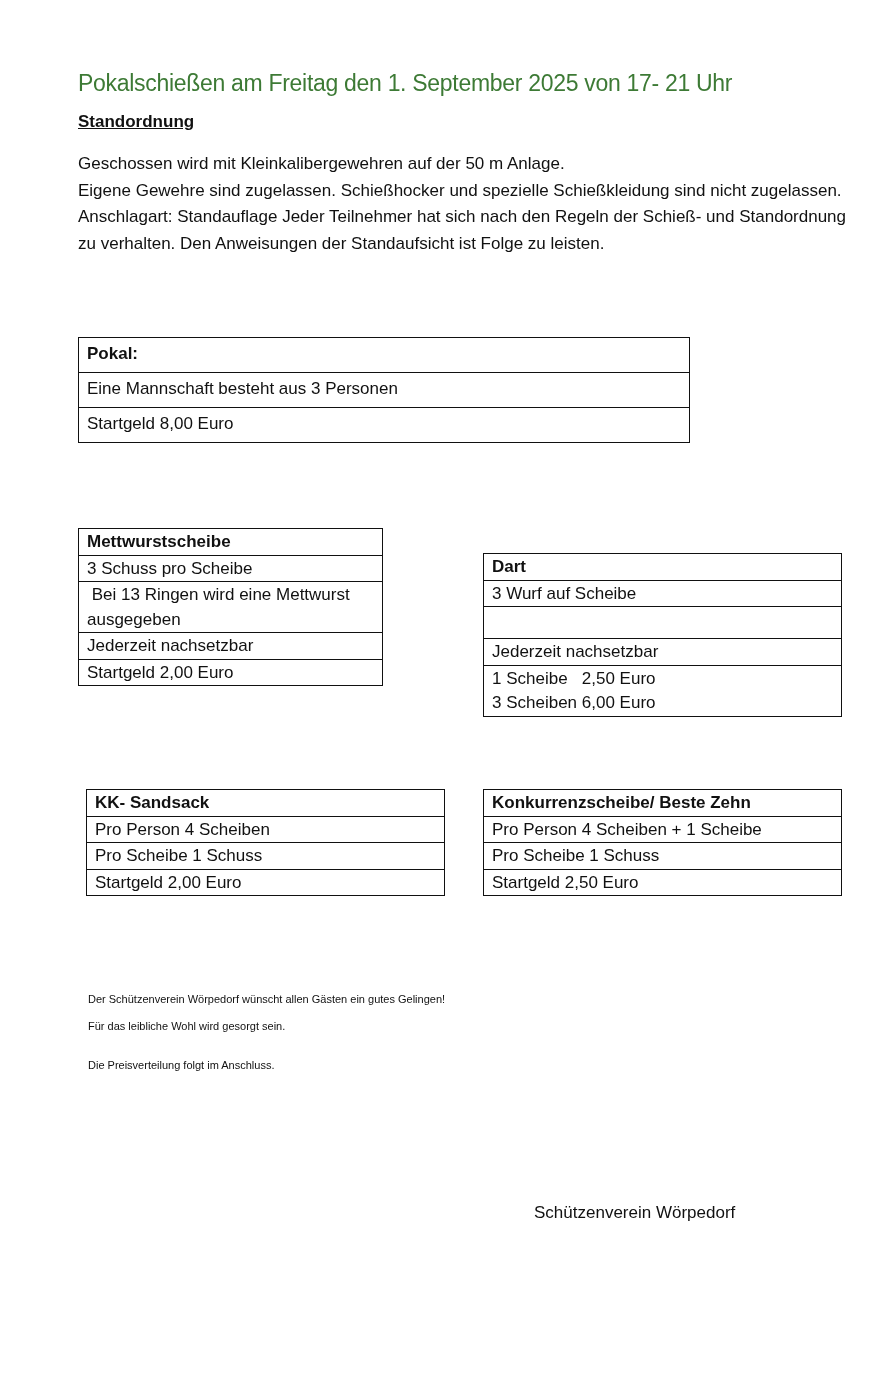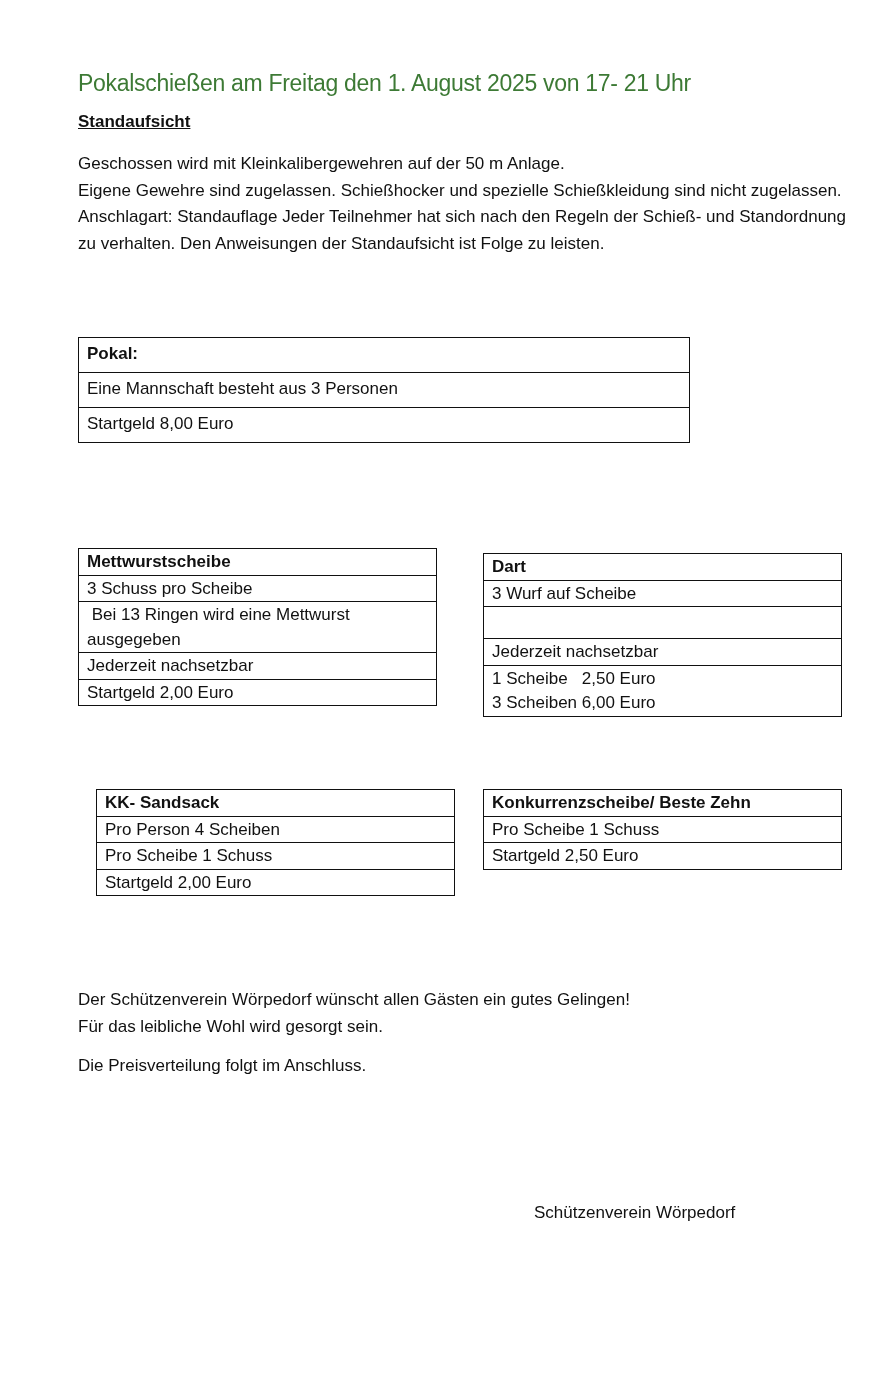--- a/index.html
+++ b/index.html
@@ -26,44 +26,44 @@
       position: absolute; border-collapse: collapse;
       font-size: 17px;
     }
     table.box td {
       border: 1px solid #111111; padding: 0 8px; vertical-align: top;
       line-height: 24px;
     }
     table.box td.head { font-weight: bold; }
     #pokal { left: 78px; top: 337px; width: 612px; }
     #pokal td { height: 35px; padding-top: 4px; box-sizing: border-box; }
-    #mett { left: 78px; top: 548px; width: 359px; }
+    #mett { left: 78px; top: 528px; width: 305px; }
     #mett td { line-height: 24.5px; padding-top: 1px; }
     #dart { left: 483px; top: 553px; width: 359px; }
     #dart td { line-height: 24.5px; padding-top: 1px; }
     #dart td.empty { height: 30px; }
-    #kk { left: 96px; top: 789px; width: 359px; }
+    #kk { left: 86px; top: 789px; width: 359px; }
     #kk td { line-height: 24.5px; padding-top: 1px; }
     #konk { left: 483px; top: 789px; width: 359px; }
     #konk td { line-height: 24.5px; padding-top: 1px; }
     .closing {
-      position: absolute; left: 78px; top: 986px; font-size: 17px; line-height: 27px;
+      position: absolute; left: 88px; top: 986px; font-size: 11px; line-height: 27px;
     }
     .closing p { margin: 0; }
     .closing p.gap { margin-top: 12px; }
     .signature {
       position: absolute; left: 534px; top: 1200px; font-size: 17px; line-height: 26px;
     }
     .signature .l1 { padding-left: 21px; }
   </style>
 </head>
 <body>
 
-<div class="title">Pokalschießen am Freitag den 1. August 2025 von 17- 21 Uhr</div>
-<div class="subhead">Standaufsicht</div>
+<div class="title">Pokalschießen am Freitag den 1. September 2025 von 17- 21 Uhr</div>
+<div class="subhead">Standordnung</div>
 
 <div class="intro">
   <p>Geschossen wird mit Kleinkalibergewehren auf der 50 m Anlage.</p>
   <p>Eigene Gewehre sind zugelassen. Schießhocker und spezielle Schießkleidung sind nicht zugelassen.</p>
   <p>Anschlagart: Standauflage Jeder Teilnehmer hat sich nach den Regeln der Schieß- und Standordnung zu verhalten. Den Anweisungen der Standaufsicht ist Folge zu leisten.</p>
 </div>
 
 <table class="box" id="pokal">
   <tbody>
       <tr>
@@ -137,20 +137,23 @@
       </tr>
 </tbody>
   </table>
 
 <table class="box" id="konk">
   <tbody>
       <tr>
         <td class="head">Konkurrenzscheibe/ Beste Zehn</td>
       </tr>
   <tr>
+        <td>Pro Person 4 Scheiben + 1 Scheibe</td>
+      </tr>
+  <tr>
         <td>Pro Scheibe 1 Schuss</td>
       </tr>
   <tr>
         <td>Startgeld 2,50 Euro</td>
       </tr>
 </tbody>
   </table>
 
 <div class="closing">
   <p>Der Schützenverein Wörpedorf wünscht allen Gästen ein gutes Gelingen!</p>

